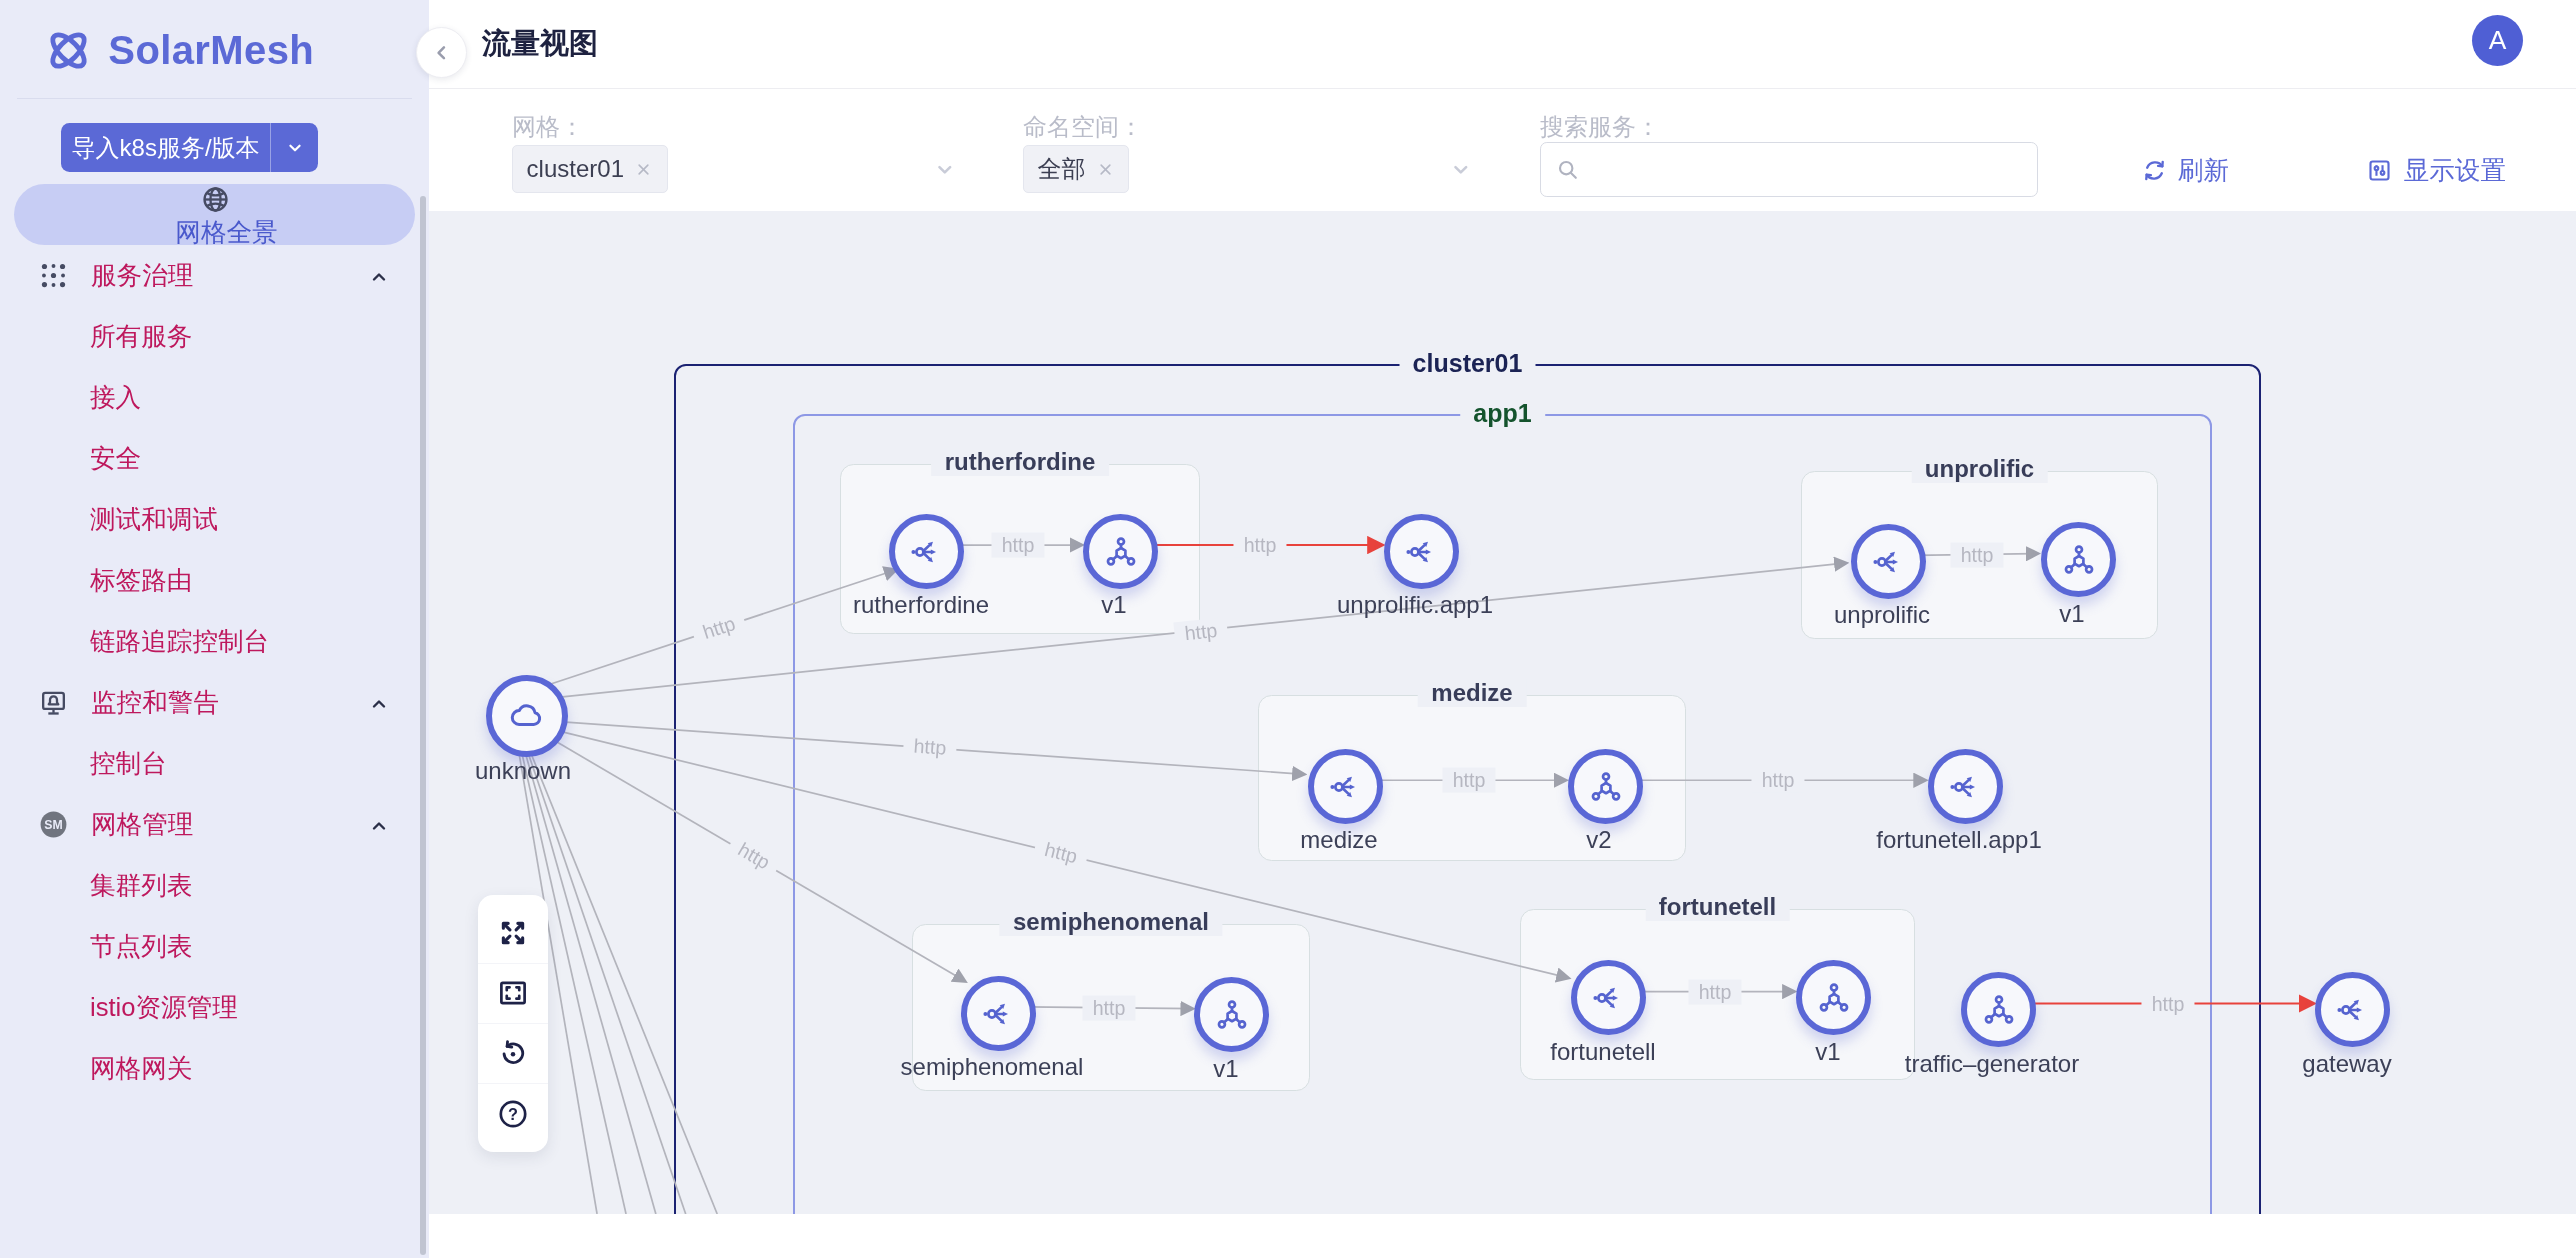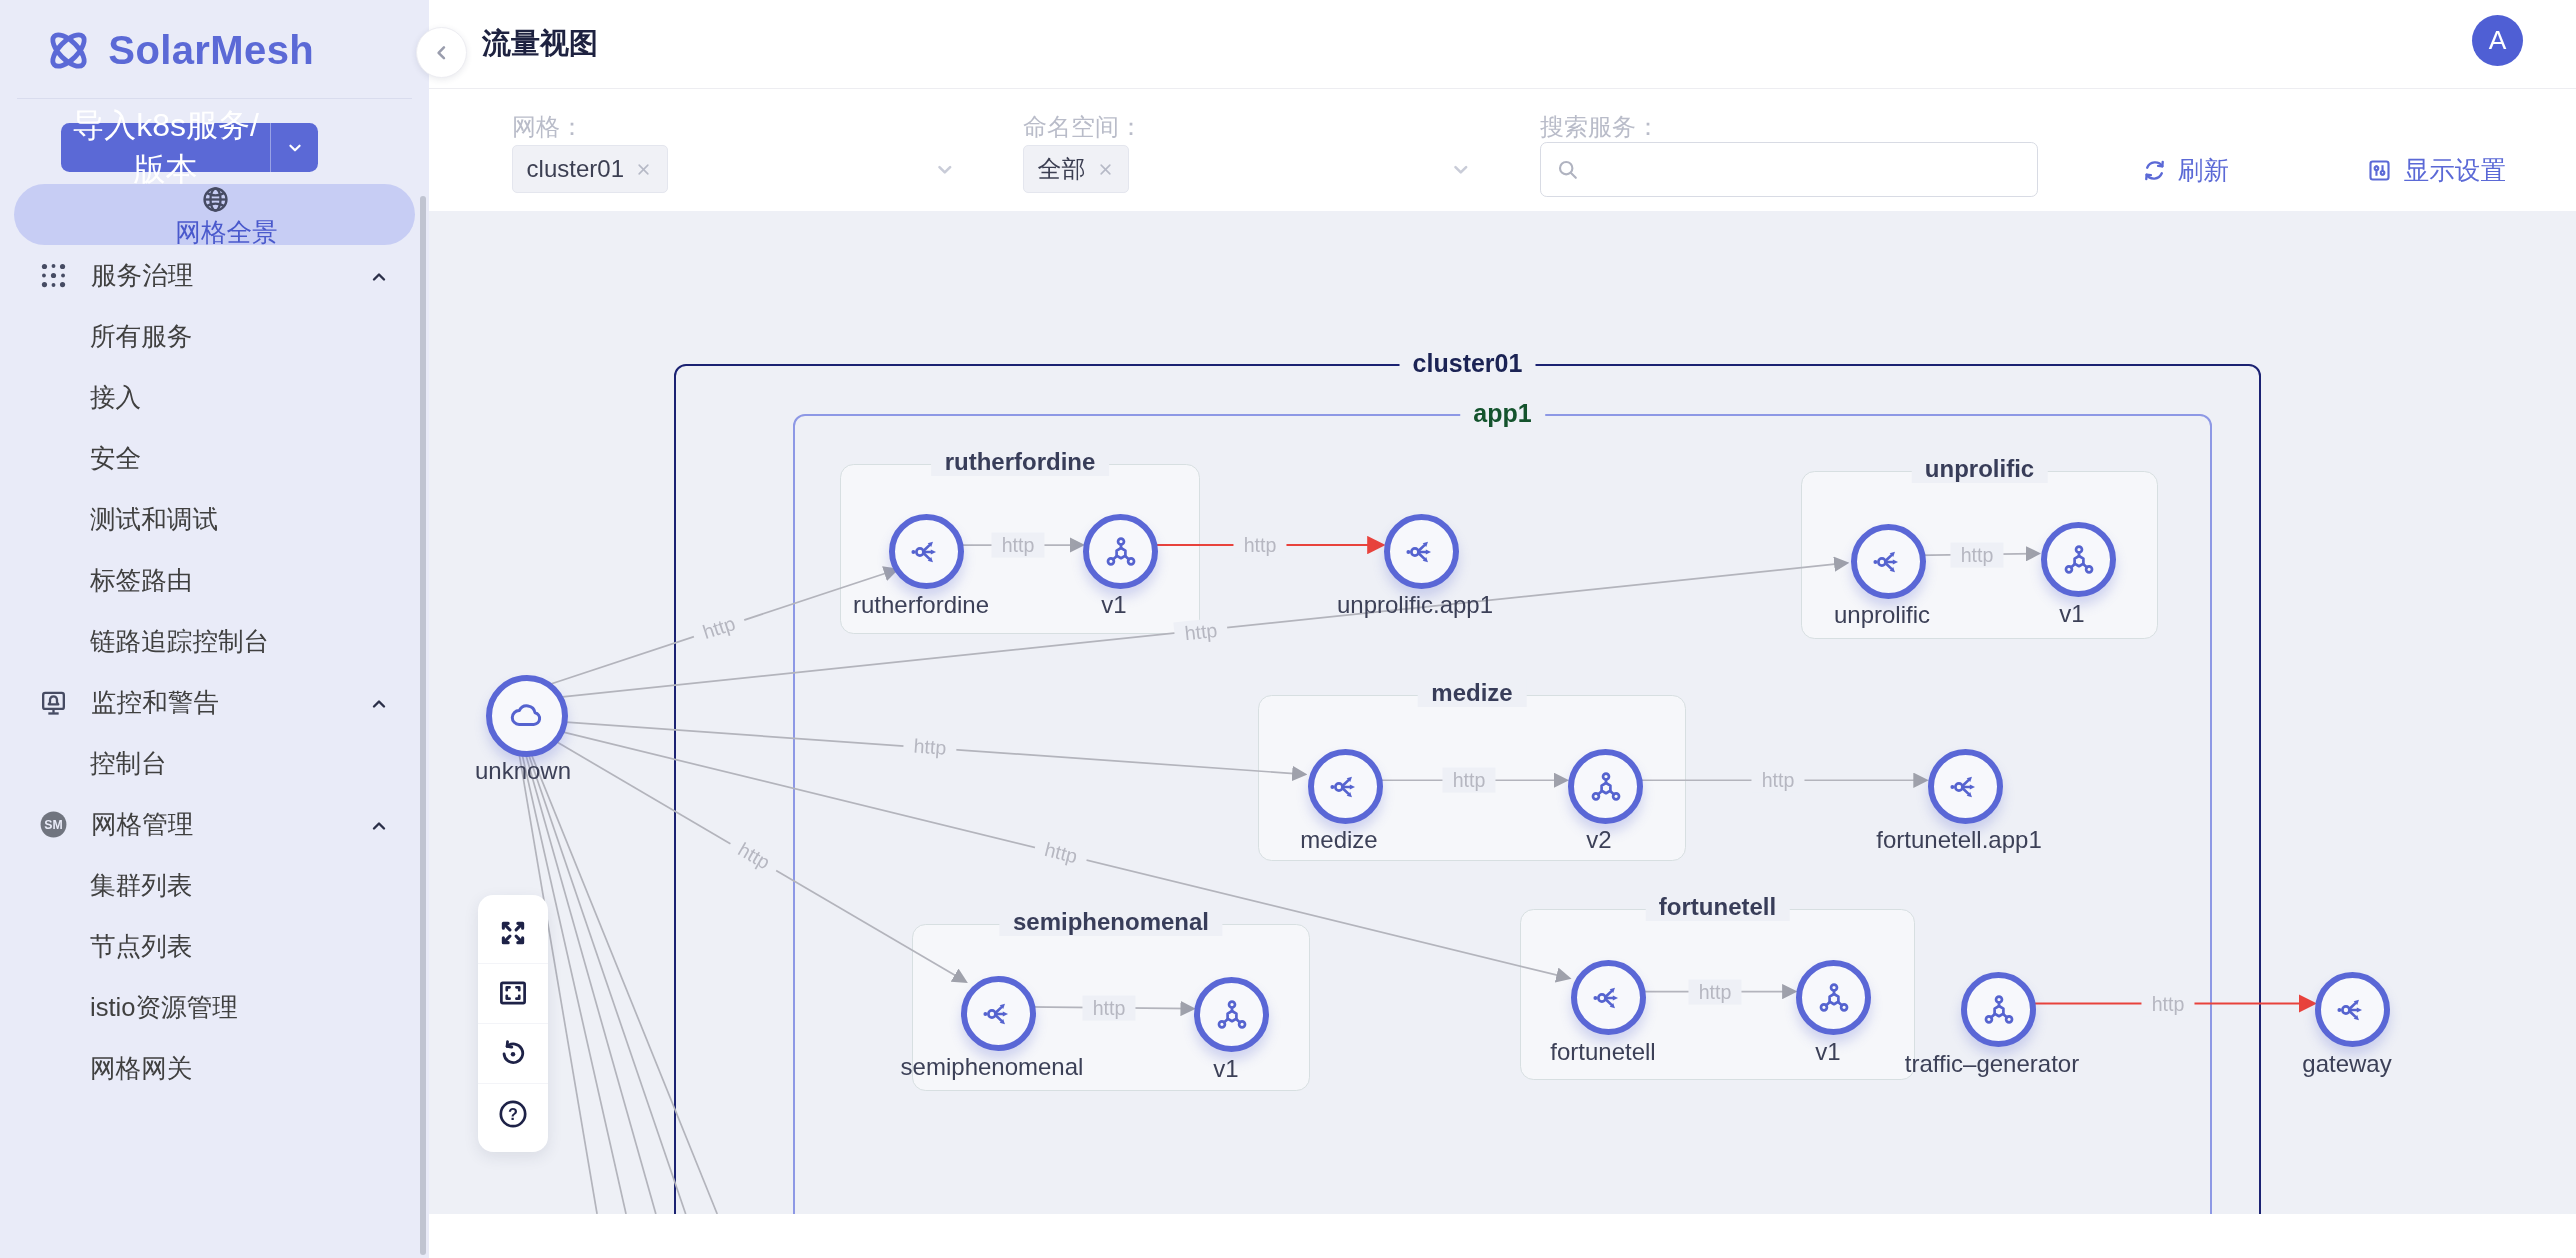--- a/index.html
+++ b/index.html
@@ -18,27 +18,27 @@
     background:#e9ebf8;z-index:30;
   }
   .logo-row{display:flex;align-items:center;gap:15.3px;padding:25.6px 0 20.5px 44px;}
   .logo-text{font-size:40px;font-weight:700;color:#5b69d6;letter-spacing:0.4px;}
   .sidebar-divider{height:0.9px;background:#d9dcee;margin:3.4px 17px 0 17px;}
   .import-btn{
     position:relative;margin:24px 0 6.8px 61px;width:257px;height:49px;
     background:#5b69d6;border:none;border-radius:8.5px;color:#fff;
     display:flex;align-items:center;cursor:pointer;padding:0;
   }
-  .import-btn .lbl{flex:1;text-align:center;font-size:32px;color:#fff;}
+  .import-btn .lbl{flex:1;text-align:center;font-size:24px;color:#fff;}
   .import-btn .sep{width:0.9px;height:49px;background:rgba(255,255,255,.38);}
   .import-btn .dd{width:47px;display:flex;align-items:center;justify-content:center;}
   .menu{margin-top:12px;}
   .menu-item{
     position:relative;height:61px;display:flex;align-items:center;
-    padding-left:38px;cursor:pointer;font-size:25.6px;color:#404040;
+    padding-left:38px;cursor:pointer;font-size:25.6px;color:#be185d;
   }
   .menu-item .mi-icon{width:31px;height:31px;margin-right:22px;color:#464b63;}
   .menu-item.active{
     background:#c7cdf4;border-radius:32px;margin:0 13.6px;padding-left:24px;
     color:#4a59cc;
     flex-direction:column;
   }
   .menu-item.sub{padding-left:90px;}
   .menu-item .chev{position:absolute;right:38px;top:50%;margin-top:-11px;color:#2b2f49;}
   .sidebar-scroll{

